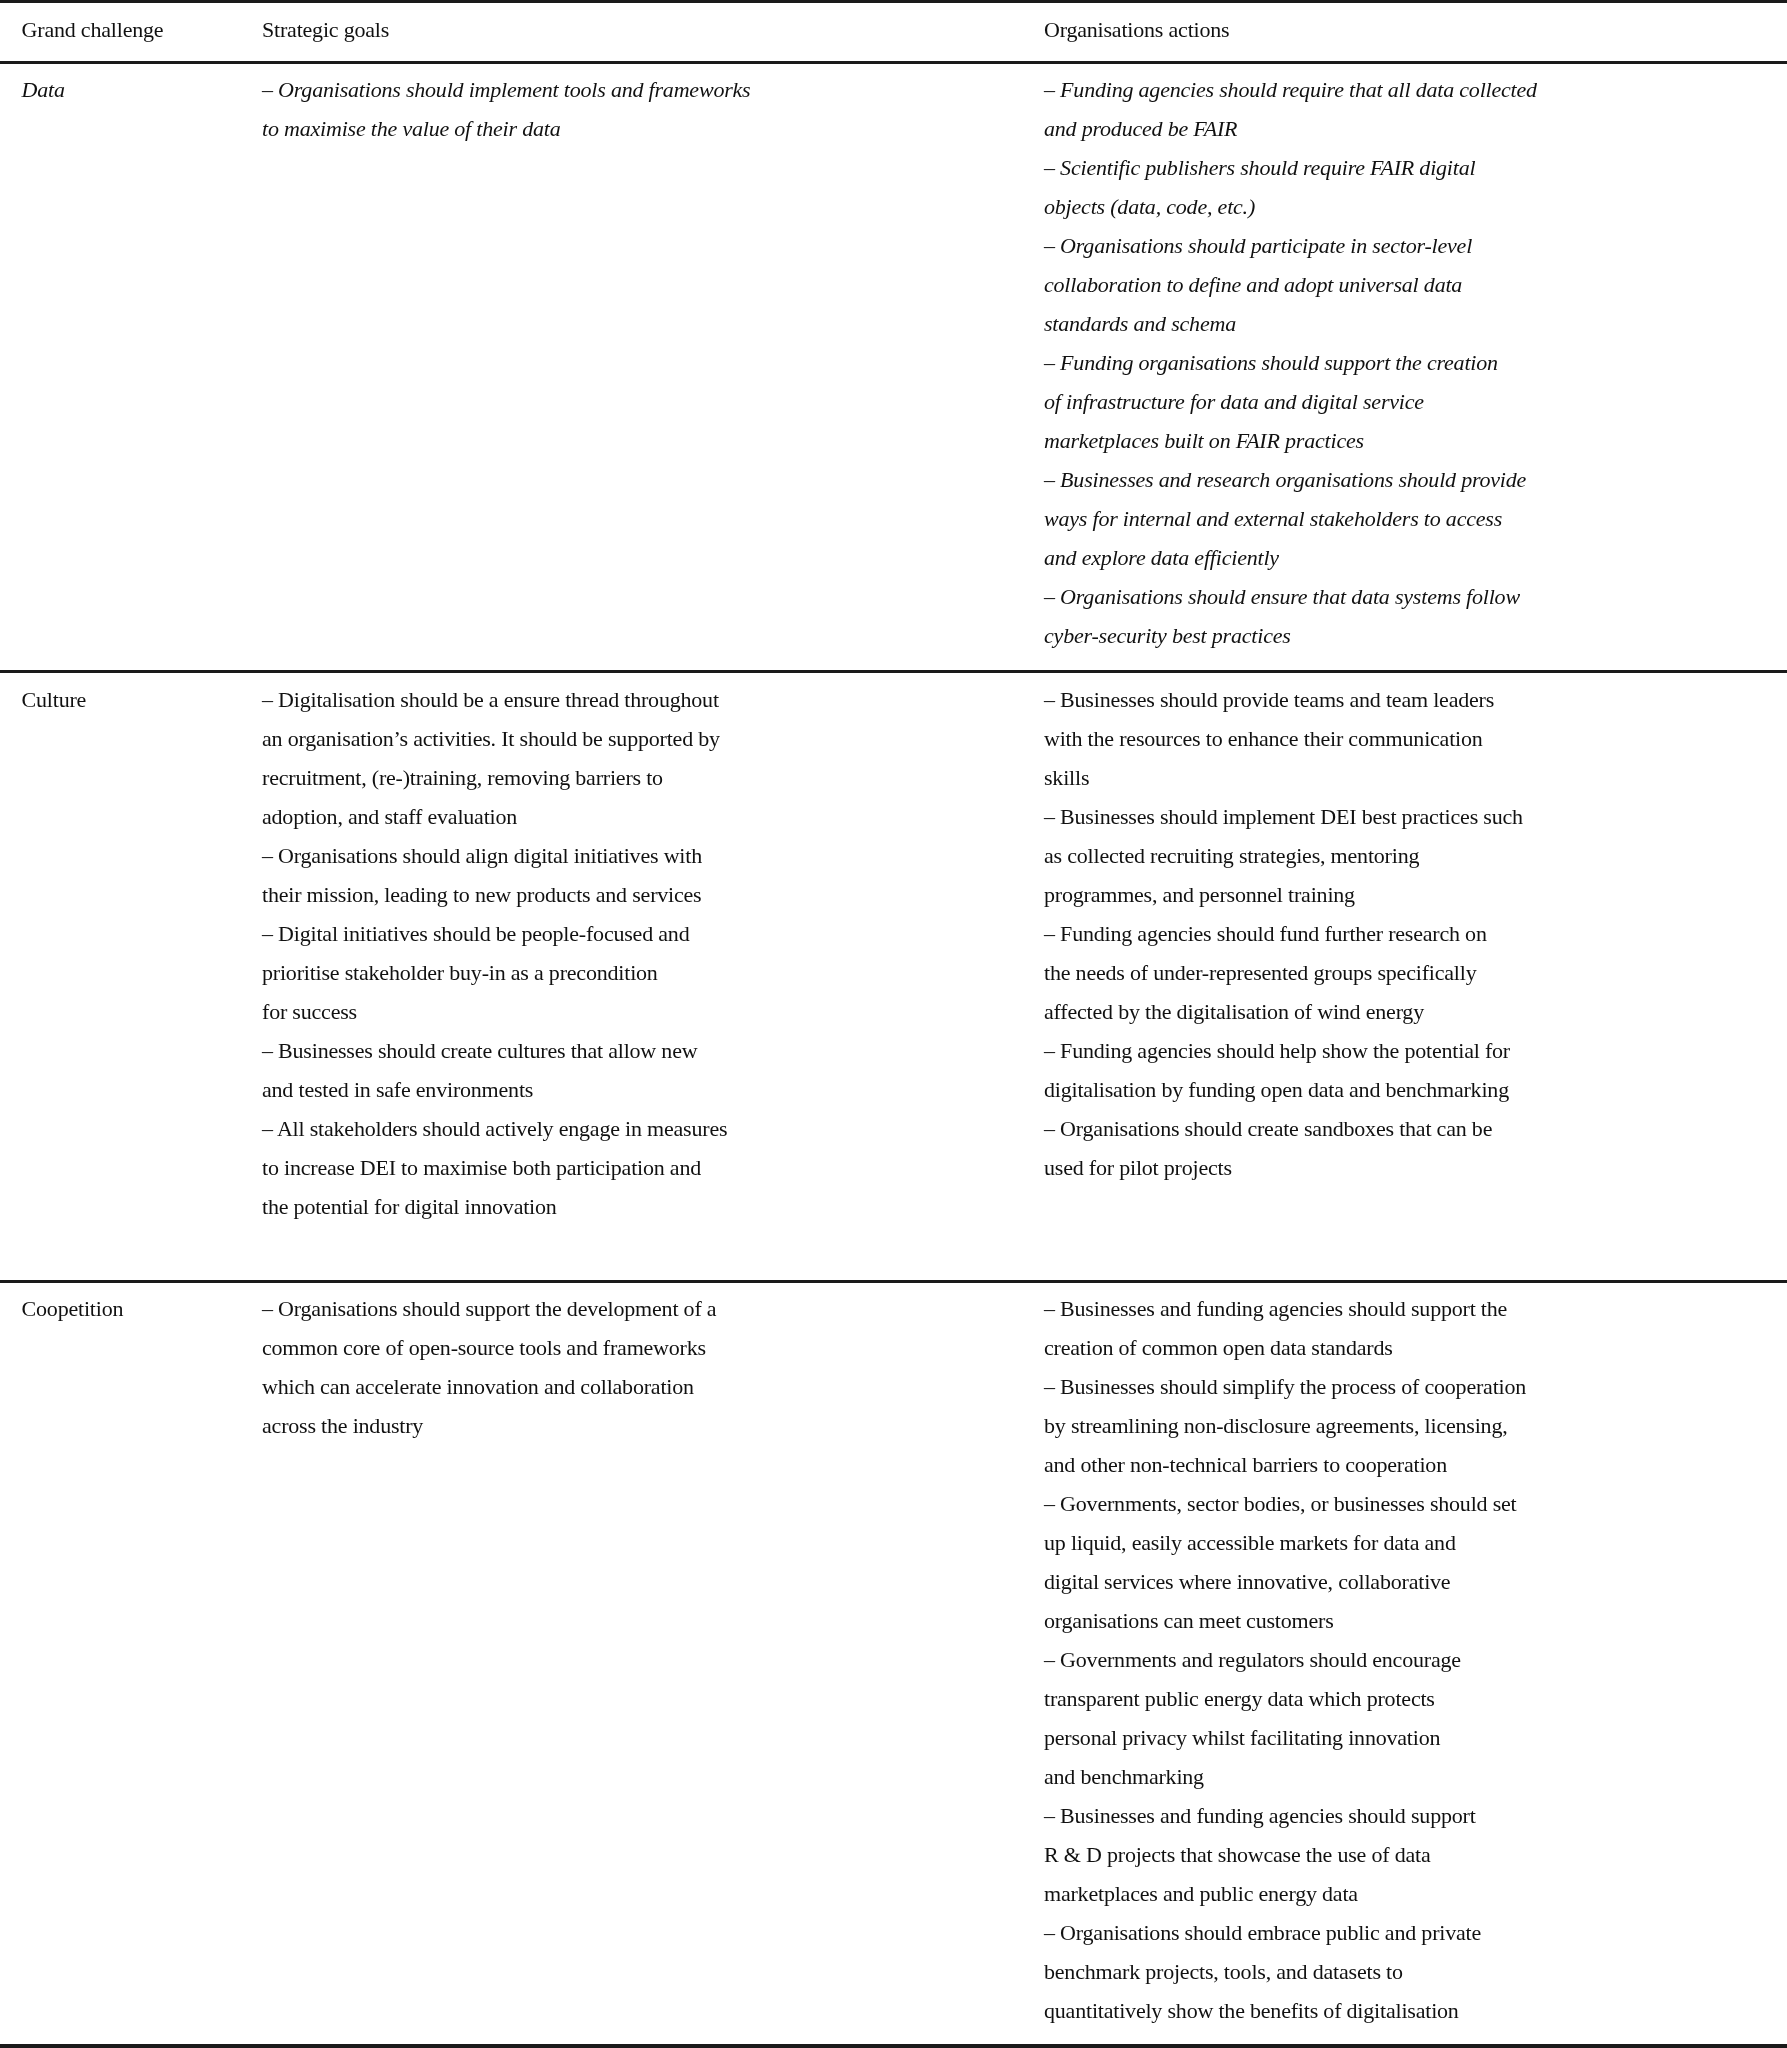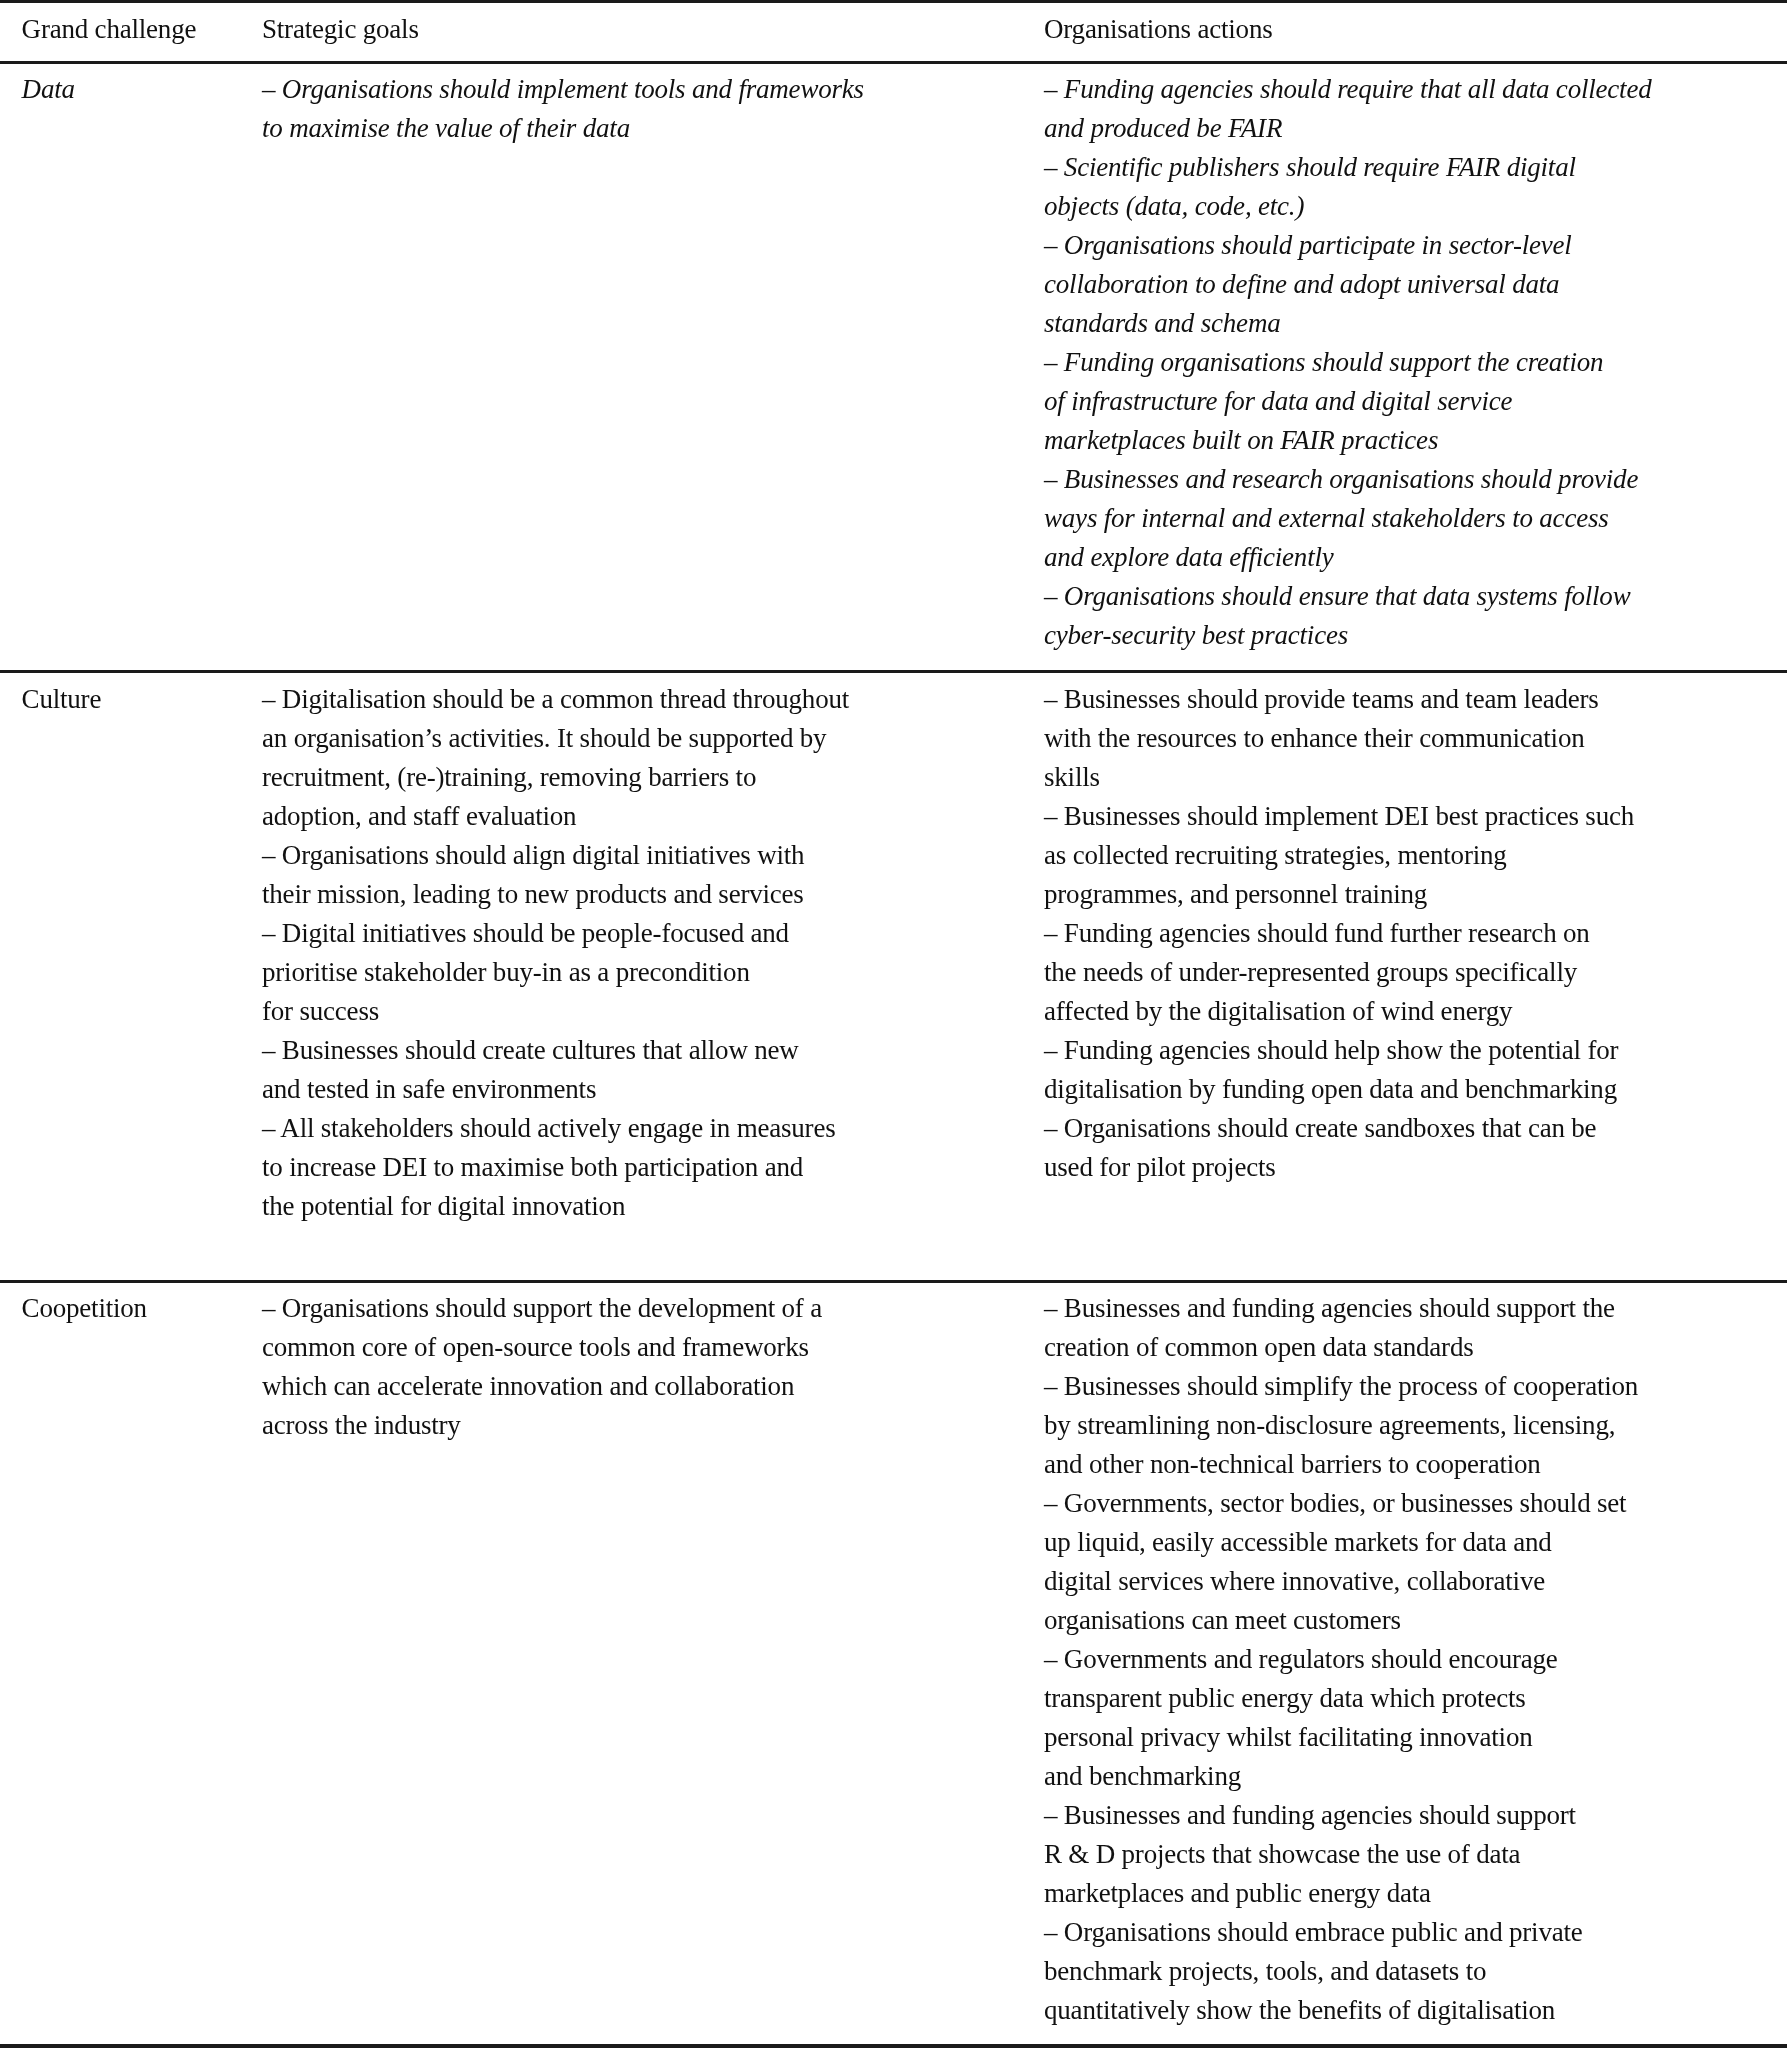--- a/index.html
+++ b/index.html
@@ -28,21 +28,21 @@
     background: #1a1a1a;
   }
   .rule.top { top: 0px; height: 2.6px; }
   .rule.head { top: 61px; height: 2.6px; }
   .rule.row1 { top: 670px; height: 2.6px; }
   .rule.row2 { top: 1280px; height: 2.6px; }
   .rule.bottom { top: 2044px; height: 3.5px; }
 
   .cell {
     position: absolute;
-    font-size: 27px;
+    font-size: 22px;
     line-height: 39px;
     letter-spacing: -0.2px;
     white-space: nowrap;
   }
   .col1 { left: 21.6px; }
   .col2 { left: 262px; }
   .col3 { left: 1044px; }
 
   .hdr { top: 10.4px; }
   .r-data { top: 70px; font-style: italic; }
@@ -83,21 +83,21 @@
       <span class="line">ways for internal and external stakeholders to access</span>
       <span class="line">and explore data efficiently</span>
       <span class="line">– Organisations should ensure that data systems follow</span>
       <span class="line">cyber-security best practices</span>
     </div>
 
   <div class="rule row1"></div>
 
   <div class="cell col1 r-culture">Culture</div>
   <div class="cell col2 r-culture">
-      <span class="line">– Digitalisation should be a common thread throughout</span>
+      <span class="line">– Digitalisation should be a ensure thread throughout</span>
       <span class="line">an organisation’s activities. It should be supported by</span>
       <span class="line">recruitment, (re-)training, removing barriers to</span>
       <span class="line">adoption, and staff evaluation</span>
       <span class="line">– Organisations should align digital initiatives with</span>
       <span class="line">their mission, leading to new products and services</span>
       <span class="line">– Digital initiatives should be people-focused and</span>
       <span class="line">prioritise stakeholder buy-in as a precondition</span>
       <span class="line">for success</span>
       <span class="line">– Businesses should create cultures that allow new</span>
       <span class="line">and tested in safe environments</span>

